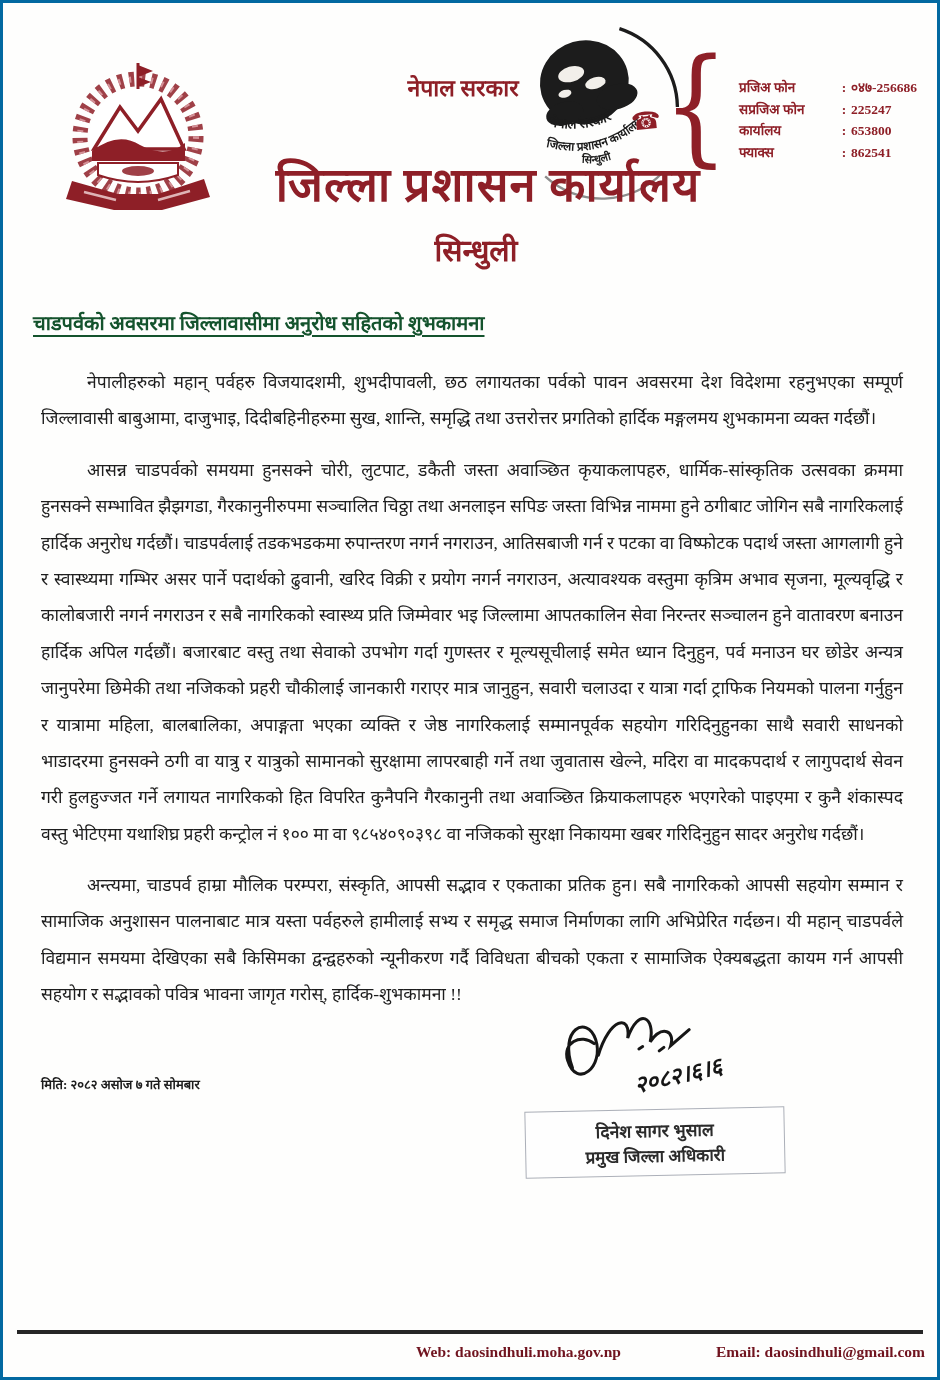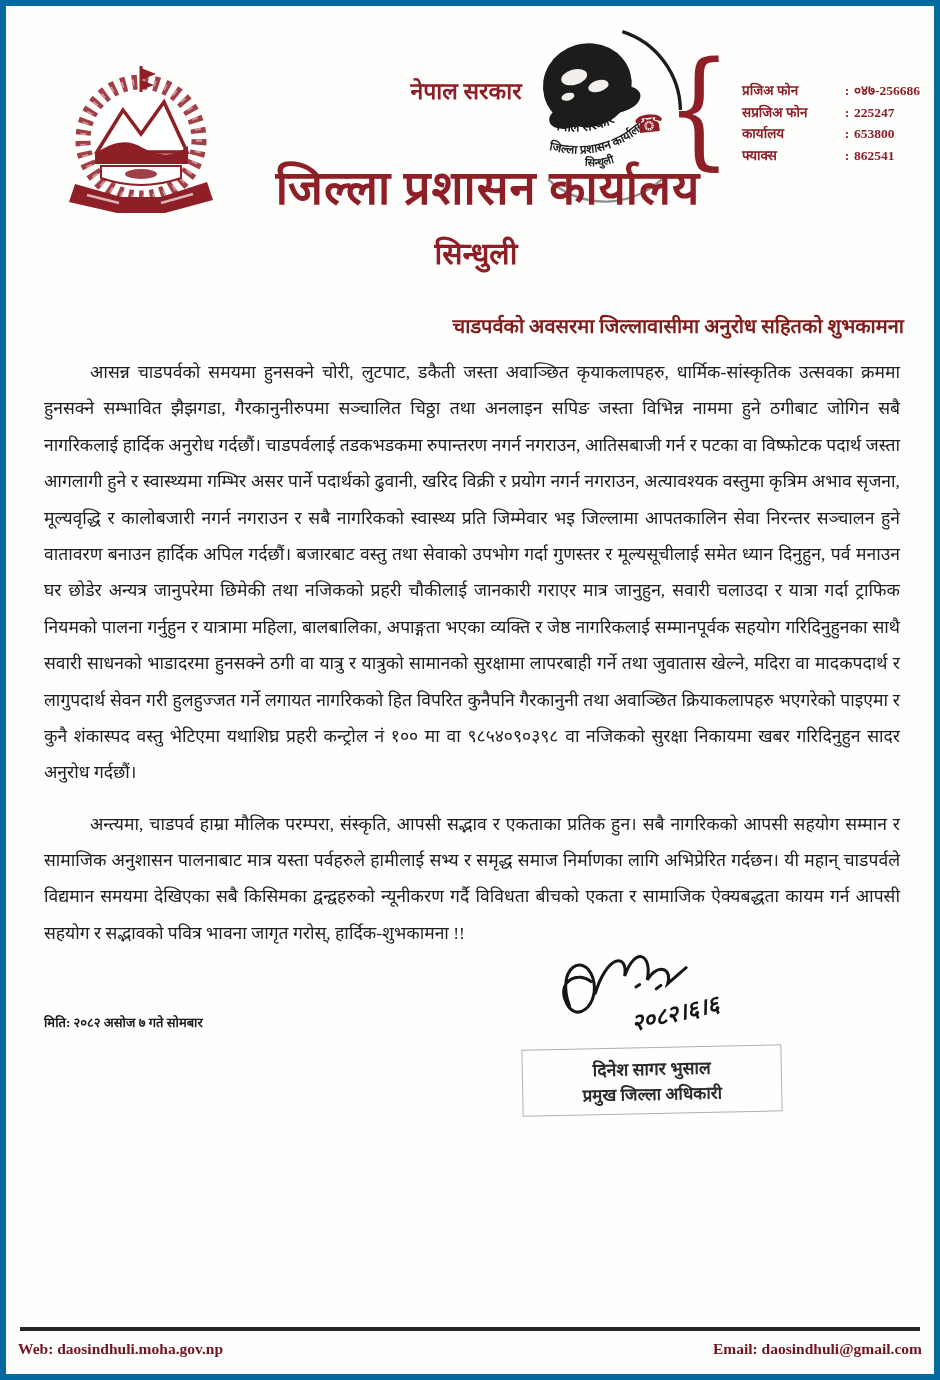--- a/index.html
+++ b/index.html
@@ -1,18 +1,18 @@
 <!DOCTYPE html>
 <html><head>
 <meta charset="utf-8">
 <style>
   html,body{margin:0;padding:0;background:#e9e7e4;}
   .page{
     position:relative;width:940px;height:1380px;margin:0 auto;
-    background:#fefefd;border:6px solid #0369a1;box-sizing:border-box;
+    background:#fefefd;border:3px solid #0369a1;box-sizing:border-box;
     font-family:"Liberation Serif","DejaVu Serif",serif;color:#1c1c1c;
     overflow:hidden;
   }
   
   .header{position:relative;height:300px;}
   .emblem{position:absolute;left:55px;top:58px;width:160px;height:155px;}
   .govt{position:absolute;left:355px;top:68px;width:210px;text-align:center;
         color:#8e1f27;font-weight:bold;}
   .govt .l1{font-size:23px;}
   .govt .l2{font-size:21px;margin-top:14px;}
@@ -26,42 +26,42 @@
            font-weight:bold;font-size:13.5px;line-height:21.5px;}
   .contact .row{display:flex;white-space:nowrap;margin-left:36px;}
   .contact .lab{width:98px;}
   .contact .sep{width:14px;text-align:center;}
   .office-title{position:absolute;left:0;right:0;top:148px;text-align:center;
         color:#8e1f27;font-weight:bold;font-size:47px;letter-spacing:1px;
         transform:translateX(18px);}
   .district{position:absolute;left:0;right:0;top:226px;text-align:center;
         color:#8e1f27;font-weight:bold;font-size:30px;transform:translateX(6px);}
   
-  .subject{margin:6px 30px 0;text-align:right;font-size:20px;font-weight:bold;
-        text-underline-offset:5px;color:#7f1d1d;}
+  .subject{margin:6px 30px 0;text-align:left;font-size:20px;font-weight:bold;
+        text-decoration:underline;text-underline-offset:5px;color:#14532d;}
   
   .letter-body{padding:0 34px 0 38px;}
   .letter-body p{
     margin:15px 0 0;text-align:justify;text-indent:46px;
     font-size:17.5px;line-height:2.08;color:#1d1d1d;
   }
   .letter-body p.first{margin-top:28px;}
   
   .sign-block{position:relative;height:190px;margin:4px 34px 0 38px;}
   .date-line{position:absolute;left:0;top:58px;font-size:13px;font-weight:bold;}
   .signature{position:absolute;right:130px;top:-28px;width:230px;height:120px;}
   .name-stamp{position:absolute;right:118px;top:92px;width:238px;padding:8px 10px;
       border:1.5px solid rgba(70,80,100,.45);text-align:center;transform:rotate(-1.2deg);
       color:#2b2b2b;background:rgba(255,255,255,.4);}
   .name-stamp .nm{font-size:17.5px;font-weight:bold;}
   .name-stamp .ds{font-size:17px;font-weight:bold;margin-top:2px;}
   
   .footer{position:absolute;left:12px;right:12px;bottom:16px;}
   .footer .rule{border-top:4px solid #262626;margin:0 2px;}
-  .footer .row{display:flex;justify-content:space-between;gap:95px;margin-top:9px;
+  .footer .row{display:flex;justify-content:flex-end;gap:95px;margin-top:9px;
       color:#70141f;font-weight:bold;font-size:15.5px;
       font-family:"Liberation Serif","DejaVu Serif",serif;}
 </style>
 </head>
 <body>
 
 <div class="page">
 
   <div class="header">
 
@@ -147,20 +147,21 @@
       </div>
     </div>
 
     <div class="office-title">जिल्ला प्रशासन कार्यालय</div>
     <div class="district">सिन्धुली</div>
   </div>
 
   <div class="subject">चाडपर्वको अवसरमा जिल्लावासीमा अनुरोध सहितको शुभकामना</div>
 
   <div class="letter-body">
+    <p class="first">नेपालीहरुको महान् पर्वहरु विजयादशमी, शुभदीपावली, छठ लगायतका पर्वको पावन अवसरमा देश विदेशमा रहनुभएका सम्पूर्ण जिल्लावासी बाबुआमा, दाजुभाइ, दिदीबहिनीहरुमा सुख, शान्ति, समृद्धि तथा उत्तरोत्तर प्रगतिको हार्दिक मङ्गलमय शुभकामना व्यक्त गर्दछौं।</p>
     <p>आसन्न चाडपर्वको समयमा हुनसक्ने चोरी, लुटपाट, डकैती जस्ता अवाञ्छित कृयाकलापहरु, धार्मिक-सांस्कृतिक उत्सवका क्रममा हुनसक्ने सम्भावित झैझगडा, गैरकानुनीरुपमा सञ्चालित चिठ्ठा तथा अनलाइन सपिङ जस्ता विभिन्न नाममा हुने ठगीबाट जोगिन सबै नागरिकलाई हार्दिक अनुरोध गर्दछौं। चाडपर्वलाई तडकभडकमा रुपान्तरण नगर्न नगराउन, आतिसबाजी गर्न र पटका वा विष्फोटक पदार्थ जस्ता आगलागी हुने र स्वास्थ्यमा गम्भिर असर पार्ने पदार्थको ढुवानी, खरिद विक्री र प्रयोग नगर्न नगराउन, अत्यावश्यक वस्तुमा कृत्रिम अभाव सृजना, मूल्यवृद्धि र कालोबजारी नगर्न नगराउन र सबै नागरिकको स्वास्थ्य प्रति जिम्मेवार भइ जिल्लामा आपतकालिन सेवा निरन्तर सञ्चालन हुने वातावरण बनाउन हार्दिक अपिल गर्दछौं। बजारबाट वस्तु तथा सेवाको उपभोग गर्दा गुणस्तर र मूल्यसूचीलाई समेत ध्यान दिनुहुन, पर्व मनाउन घर छोडेर अन्यत्र जानुपरेमा छिमेकी तथा नजिकको प्रहरी चौकीलाई जानकारी गराएर मात्र जानुहुन, सवारी चलाउदा र यात्रा गर्दा ट्राफिक नियमको पालना गर्नुहुन र यात्रामा महिला, बालबालिका, अपाङ्गता भएका व्यक्ति र जेष्ठ नागरिकलाई सम्मानपूर्वक सहयोग गरिदिनुहुनका साथै सवारी साधनको भाडादरमा हुनसक्ने ठगी वा यात्रु र यात्रुको सामानको सुरक्षामा लापरबाही गर्ने तथा जुवातास खेल्ने, मदिरा वा मादकपदार्थ र लागुपदार्थ सेवन गरी हुलहुज्जत गर्ने लगायत नागरिकको हित विपरित कुनैपनि गैरकानुनी तथा अवाञ्छित क्रियाकलापहरु भएगरेको पाइएमा र कुनै शंकास्पद वस्तु भेटिएमा यथाशिघ्र प्रहरी कन्ट्रोल नं १०० मा वा ९८५४०९०३९८ वा नजिकको सुरक्षा निकायमा खबर गरिदिनुहुन सादर अनुरोध गर्दछौं।</p>
     <p>अन्त्यमा, चाडपर्व हाम्रा मौलिक परम्परा, संस्कृति, आपसी सद्भाव र एकताका प्रतिक हुन। सबै नागरिकको आपसी सहयोग सम्मान र सामाजिक अनुशासन पालनाबाट मात्र यस्ता पर्वहरुले हामीलाई सभ्य र समृद्ध समाज निर्माणका लागि अभिप्रेरित गर्दछन। यी महान् चाडपर्वले विद्यमान समयमा देखिएका सबै किसिमका द्वन्द्वहरुको न्यूनीकरण गर्दै विविधता बीचको एकता र सामाजिक ऐक्यबद्धता कायम गर्न आपसी सहयोग र सद्भावको पवित्र भावना जागृत गरोस्, हार्दिक-शुभकामना !!</p>
   </div>
 
   <div class="sign-block">
     <div class="date-line">मिति: २०८२ असोज ७ गते सोमबार</div>
 
     <svg class="signature" viewBox="0 0 230 120">
       <g fill="none" stroke="#161616" stroke-width="3" stroke-linecap="round" transform="rotate(-6 115 60)">
         <path d="M28 70 C18 30 48 18 54 44 C60 72 30 92 24 62 C20 44 40 36 52 48"></path>

